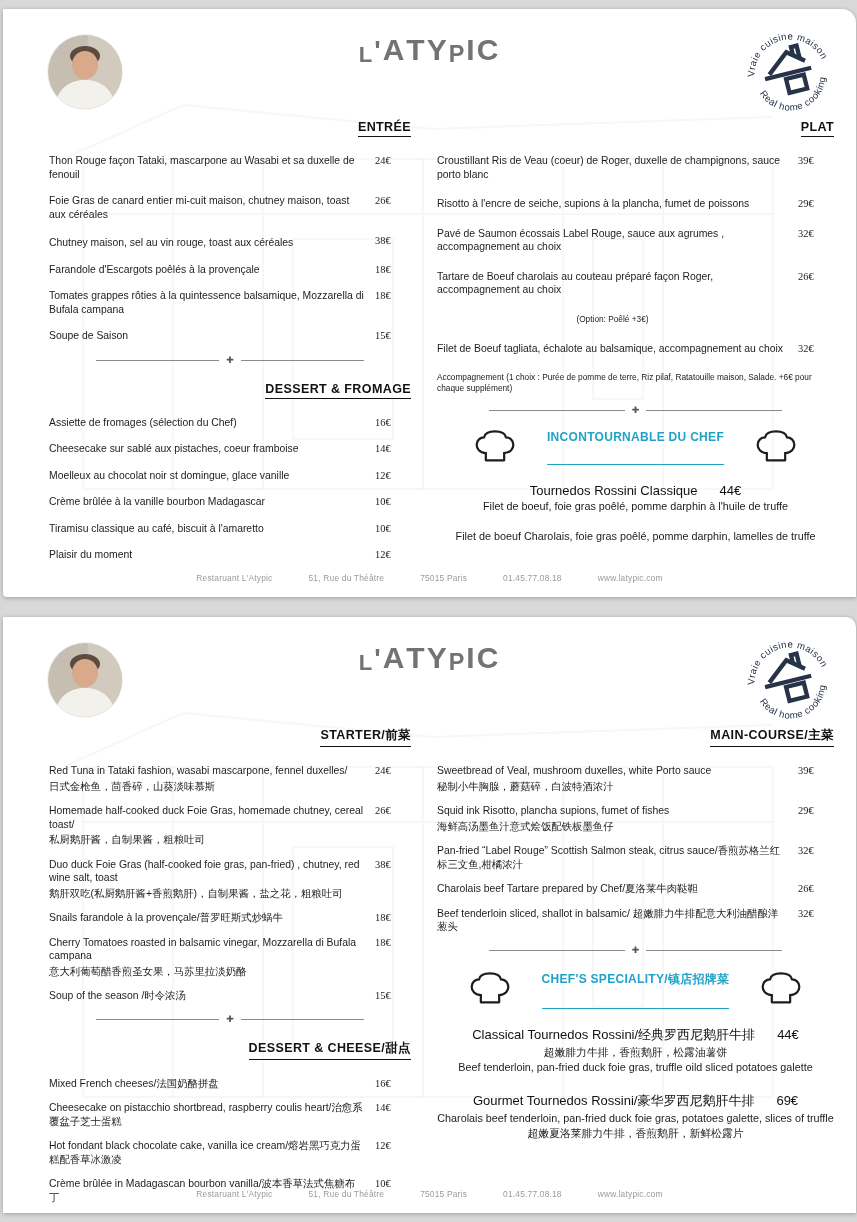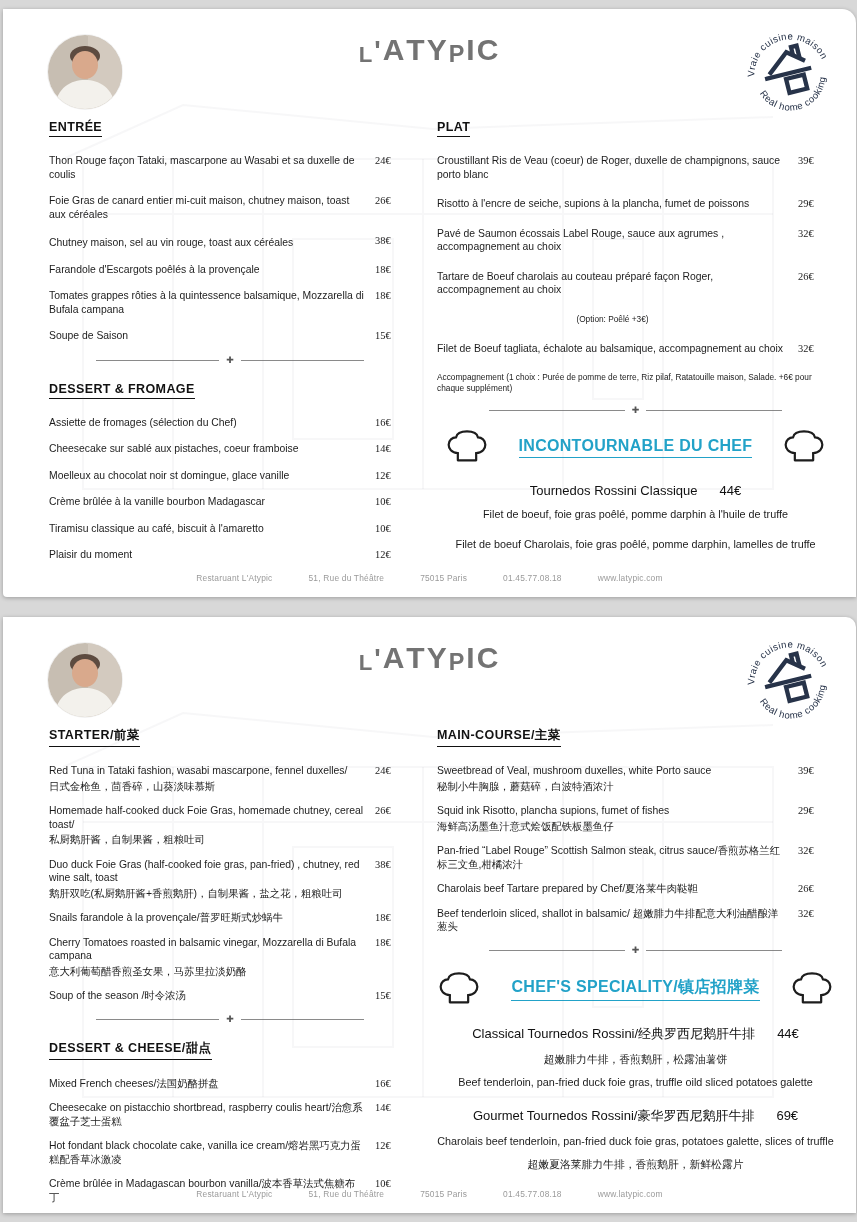--- a/index.html
+++ b/index.html
@@ -32,21 +32,21 @@
     color:#737373;font-weight:600;font-size:30px;letter-spacing:2px;line-height:34px;
   }
   .logo span{display:inline-block;}
   .stamp{position:absolute;right:18px;top:18px;width:96px;height:96px;transform:rotate(-14deg);}
 
   
   .cols{display:flex;padding:0 22px 0 46px;align-items:flex-start;}
   .col-left{width:362px;margin-right:26px;flex:none;}
   .col-right{flex:1;min-width:0;}
 
-  .sec-heading{ text-align:left;margin:12px 0 17px; }
+  .sec-heading{ text-align:right;margin:12px 0 17px; }
   .sec-heading span{
     display:inline-block;font-size:12.5px;font-weight:bold;color:#111;
     letter-spacing:.4px;border-bottom:1.6px solid #111;padding-bottom:2px;
   }
 
   .row{display:flex;align-items:flex-start;font-size:10.4px;color:#1c1c1c;
        line-height:13.5px;margin-bottom:13px;}
   .nm{flex:1;padding-right:10px;}
   .l2{margin-top:2px;}
   .sub{font-size:8.3px;color:#222;text-align:center;margin-top:16px;}
@@ -58,28 +58,28 @@
   .note{font-size:8.3px;color:#222;margin-top:2px;line-height:11px;}
 
   .divider{display:flex;align-items:center;width:74%;margin:12px auto 14px;}
   .divider .line{flex:1;height:1px;background:#8a8a8a;}
   .divider .orn{margin:0 7px;color:#555;font-size:9px;line-height:9px;}
 
   .spec{margin-top:6px;}
   .spec-title{display:flex;align-items:center;justify-content:center;gap:30px;margin:10px 0 6px;}
   .p2 .spec-title{margin-top:16px;}
   .spec-title .t{
-    font-size:16px;font-weight:bold;letter-spacing:.3px;
-    border-bottom:1.8px solid currentColor;padding-bottom:2px;white-space:nowrap;
+    font-size:12px;font-weight:bold;letter-spacing:.3px;
+    border-bottom:1.8px solid currentColor;padding-bottom:20px;white-space:nowrap;
   }
   .hat{flex:none;}
   .spec-item{text-align:center;margin-top:17px;}
   .spec-name{font-size:13px;font-weight:normal;color:#111;}
   .spec-price{margin-left:22px;}
-  .spec-desc{font-size:10.8px;color:#1c1c1c;margin-top:10px;line-height:13.5px;}
+  .spec-desc{font-size:10.8px;color:#1c1c1c;margin-top:2px;line-height:13.5px;}
 
   .footer{
     position:absolute;left:0;right:0;bottom:14px;display:flex;justify-content:center;
     gap:36px;font-size:8.4px;color:#9a9a9a;letter-spacing:.2px;
   }
   .footer span{white-space:nowrap;}
 </style>
 </head>
 <body>
 
@@ -128,21 +128,21 @@
     </div>
 
     <div class="cols">
       <div class="col-left">
         <div class="sec-heading">
           <span>ENTRÉE</span>
         </div>
         <div>
             <div class="row">
               <div class="nm">
-                <div class="l1">Thon Rouge façon Tataki, mascarpone au Wasabi et sa duxelle de coulis</div>
+                <div class="l1">Thon Rouge façon Tataki, mascarpone au Wasabi et sa duxelle de fenouil</div>
               </div>
               <div class="pr">24€</div>
             </div>
             <div class="row">
               <div class="nm">
                 <div class="l1">Foie Gras de canard entier mi-cuit maison, chutney maison, toast aux céréales</div>
               </div>
               <div class="pr">26€</div>
             </div>
             <div class="row">

